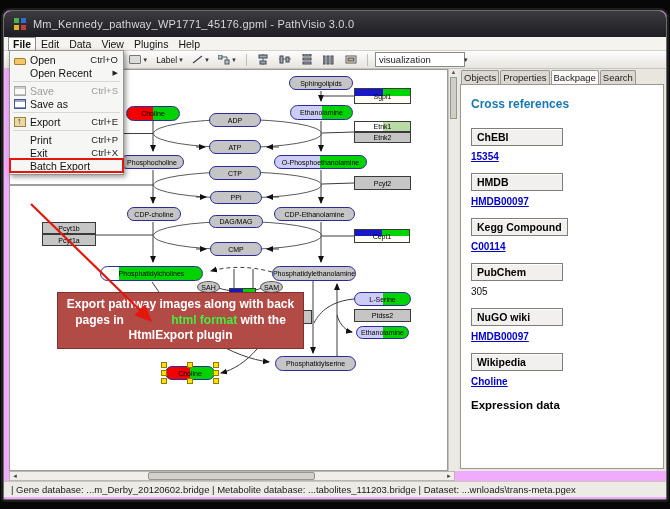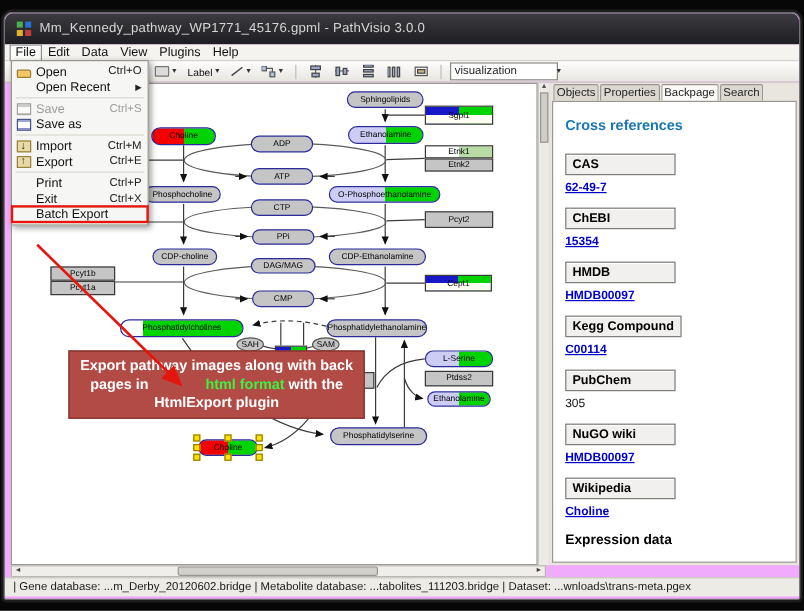--- a/index.html
+++ b/index.html
@@ -8,21 +8,21 @@
   
   .window{position:absolute;left:3px;top:10px;width:662px;height:488px;background:#f0abfc;
           border:1px solid #6b6b6b;border-radius:7px 7px 2px 2px;overflow:hidden;
           box-shadow:0 0 0 2px #1d1d1d;}
   .titlebar{height:26px;background:linear-gradient(#3c3c40,#1e1e22);display:flex;align-items:center;
             gap:6px;padding:0 9px;border-radius:7px 7px 0 0;}
   .titlebar .title{color:#d6d6d6;font-size:11px;letter-spacing:.2px;}
   .menubar{height:13px;background:#f4f3f0;border-bottom:1px solid #d3d1ca;display:flex;
            align-items:center;padding:0 4px;font-size:10.5px;line-height:12px;}
   .mb-item{padding:0 5px;color:#111;}
-  .mb-item.active{border:1px solid #8c8c8c;background:#fcfcfb;padding:0 4px;}
+  .mb-item.active{border:1px solid #8c8c8c;background:#fcfcfb;padding:0 4px;font-weight:bold;}
   .toolbar{height:17px;background:linear-gradient(#fdfdfd,#e7e5df);border-bottom:1px solid #c6c4be;
            display:flex;align-items:center;padding:0 6px;gap:4px;font-size:10px;color:#222;}
   .tb-sep{width:1px;height:12px;background:#c0beb8;margin:0 3px;}
   .combo{background:#fff;border:1px solid #898984;height:13px;display:flex;align-items:center;
          font-size:9.5px;padding:0 3px;gap:4px;}
   .combo .caret{font-size:6px;color:#333;margin-left:auto;}
   .tbtn{height:13px;min-width:14px;display:flex;align-items:center;justify-content:center;gap:1px;padding:0 2px;}
   .tbtn .caret{font-size:6px;color:#333;}
   .shape-glyph{width:10px;height:7px;border:1px solid #777;background:#dcdcdc;border-radius:1px;}
   .label-glyph{font-size:8.5px;color:#111;}
@@ -300,24 +300,20 @@
         <span class="tab">Objects</span>
         <span class="tab">Properties</span>
         <span class="tab active">Backpage</span>
         <span class="tab">Search</span>
 
       </div>
       <div class="panel-body">
         <div class="xref-heading">Cross references</div>
 
         <div class="xref">
-          <span class="xref-header">CAS</span>
-          <span class="xref-value"><a class="link" href="#">62-49-7</a></span>
-        </div>
-        <div class="xref">
           <span class="xref-header">ChEBI</span>
           <span class="xref-value"><a class="link" href="#">15354</a></span>
         </div>
         <div class="xref">
           <span class="xref-header">HMDB</span>
           <span class="xref-value"><a class="link" href="#">HMDB00097</a></span>
         </div>
         <div class="xref">
           <span class="xref-header">Kegg Compound</span>
           <span class="xref-value"><a class="link" href="#">C00114</a></span>
@@ -367,25 +363,20 @@
     <div class="mi disabled">
       <span class="ico ico-save gray"></span>
       <span>Save</span>
       <span class="sc">Ctrl+S</span>
     </div>
     <div class="mi">
       <span class="ico ico-save"></span>
       <span>Save as</span>
     </div>
     <div class="menu-sep"></div>
-    <div class="mi">
-      <span class="ico ico-import"></span>
-      <span>Import</span>
-      <span class="sc">Ctrl+M</span>
-    </div>
     <div class="mi">
       <span class="ico ico-export"></span>
       <span>Export</span>
       <span class="sc">Ctrl+E</span>
     </div>
     <div class="menu-sep"></div>
     <div class="mi">
       <span class="ico ico-none"></span>
       <span>Print</span>
       <span class="sc">Ctrl+P</span>

